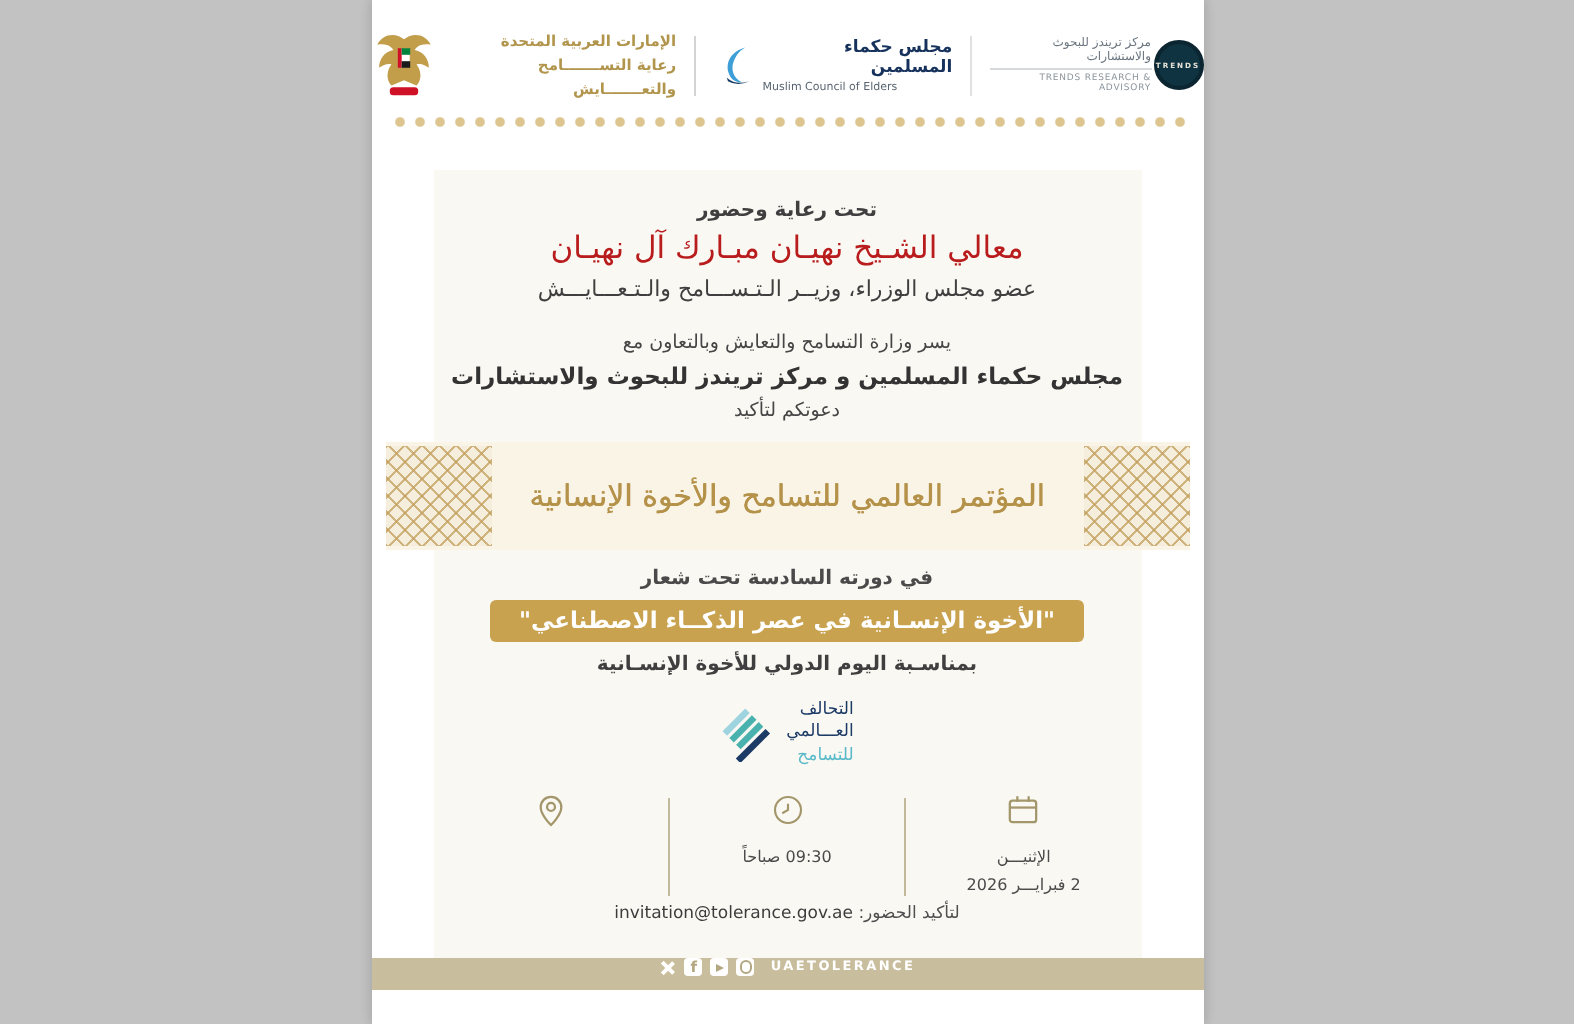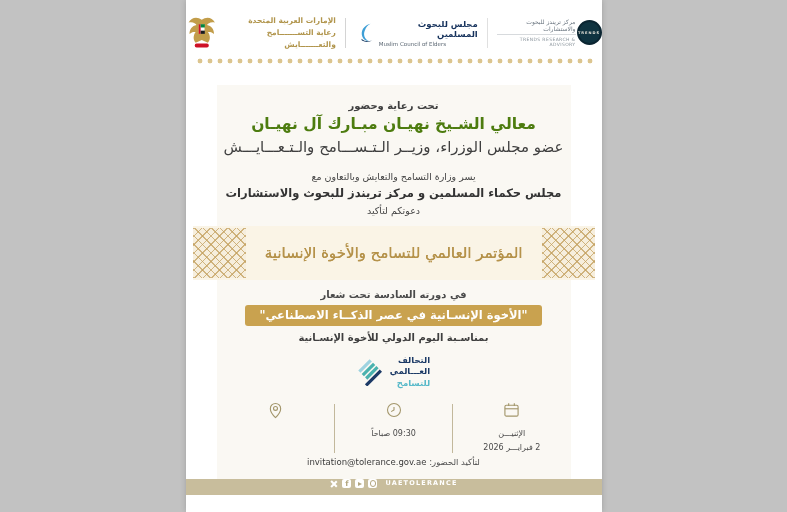--- a/index.html
+++ b/index.html
@@ -41,22 +41,22 @@
     height:8px; margin:5px 9px 0;
     background-image:radial-gradient(circle at 5px 4px, #dcc58f 2.1px, rgba(0,0,0,0) 2.7px);
     background-size:10px 8px; background-repeat:repeat-x;
   }
   
   .panel {
     position:absolute; left:31px; right:31px; top:85px; bottom:33px;
     background:#faf8f3; text-align:center;
   }
   .t-intro   { direction:rtl; margin-top:15px; font-size:10px; font-weight:bold; color:#3f3f3f; }
-  .t-patron  { direction:rtl; margin-top:4px;  font-size:15.5px; font-weight:bold; color:#4d7c0f; }
-  .t-ptitle  { direction:rtl; margin-top:5px;  font-size:15px; color:#3f3f3f; }
+  .t-patron  { direction:rtl; margin-top:4px;  font-size:15.5px; font-weight:normal; color:#b91c1c; }
+  .t-ptitle  { direction:rtl; margin-top:5px;  font-size:11px; color:#3f3f3f; }
   .t-org1    { direction:rtl; margin-top:15px; font-size:9.5px;  color:#454545; }
   .t-org2    { direction:rtl; margin-top:4px;  font-size:11.5px; font-weight:bold; color:#333333; }
   .t-invite  { direction:rtl; margin-top:5px;  font-size:9.5px;  color:#454545; }
   
   .band {
     margin:10px -24px 0; height:54px;
     background:#faf4e6;
     display:flex; align-items:stretch;
   }
   .lattice {
@@ -75,21 +75,21 @@
   .t-edition { direction:rtl; margin-top:9px; font-size:10px; font-weight:bold; color:#4a4a4a; }
   .pill {
     direction:rtl; display:inline-block; margin-top:5px;
     background:#c9a24f; color:#ffffff;
     font-size:11.5px; font-weight:bold;
     padding:3px 14px 4px; border-radius:3px;
   }
   .t-occasion { direction:rtl; margin-top:6px; font-size:10px; font-weight:bold; color:#3f3f3f; }
   
   .alliance { margin-top:12px; display:flex; justify-content:center; align-items:center; gap:5px; }
-  .alliance-text { direction:rtl; text-align:right; font-weight:bold; font-size:8.5px; line-height:1.35; }
+  .alliance-text { direction:rtl; text-align:right; font-weight:normal; font-size:8.5px; line-height:1.35; }
   .alliance-text .navy { color:#1c3a66; }
   .alliance-text .teal { color:#58b9c9; }
   
   .details { margin-top:13px; direction:rtl; display:flex; justify-content:center; align-items:stretch; }
   .detail-col { width:118px; display:flex; flex-direction:column; align-items:center; }
   .detail-col .lines { margin-top:9px; font-size:8px; color:#4a4a4a; line-height:1.7; direction:rtl; }
   .detail-div { width:1px; background:#c2b89b; margin:2px 0; }
   
   .rsvp { direction:rtl; margin-top:2px; font-size:8.5px; color:#4f4f4f; }
   .rsvp a { color:#3c3c3c; text-decoration:none; direction:ltr; unicode-bidi:embed; }
@@ -137,21 +137,21 @@
         <div>رعاية التســـــــامح والتعـــــــايش</div>
       </div>
     </div>
     <div class="vdiv"></div>
     <div class="logo-group">
       <svg width="24" height="28" viewBox="0 0 40 40">
         <path d="M27 4 C15 7 9 17 13 27 C15 32 19 34 24 34 C17 31 14 23 17 16 C19 10 23 6 27 4 Z" fill="#3e9fd6"></path>
         <path d="M11 30 Q19 37 30 33 Q21 38 12 33 Z" fill="#173a63"></path>
       </svg>
       <div class="council-text">
-        <div class="ar">مجلس للبحوث المسلمين</div>
+        <div class="ar">مجلس حكماء المسلمين</div>
         <div class="en">Muslim Council of Elders</div>
       </div>
     </div>
     <div class="vdiv thin"></div>
     <div class="logo-group">
       <div class="trends-text">
         <div class="ar">مركز تريندز للبحوث والاستشارات</div>
         <div class="en">TRENDS RESEARCH &amp; ADVISORY</div>
       </div>
       <div class="trends-circle">

